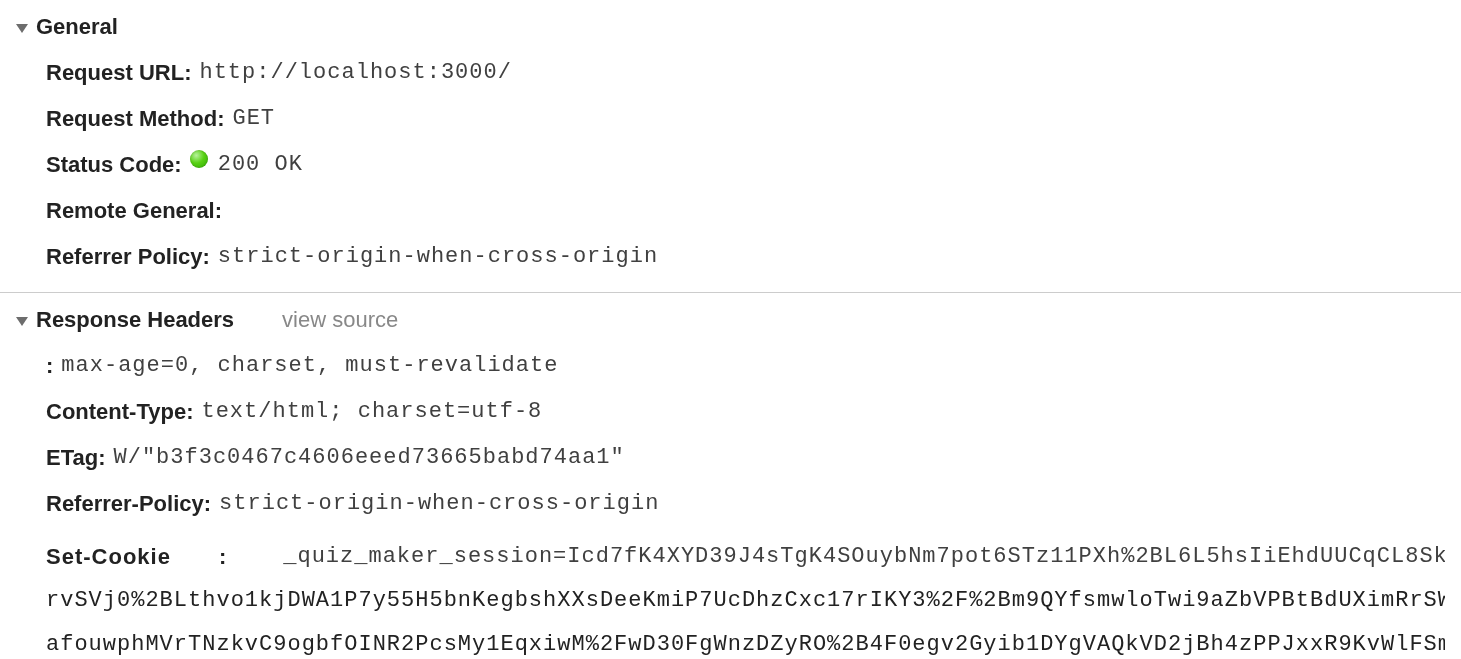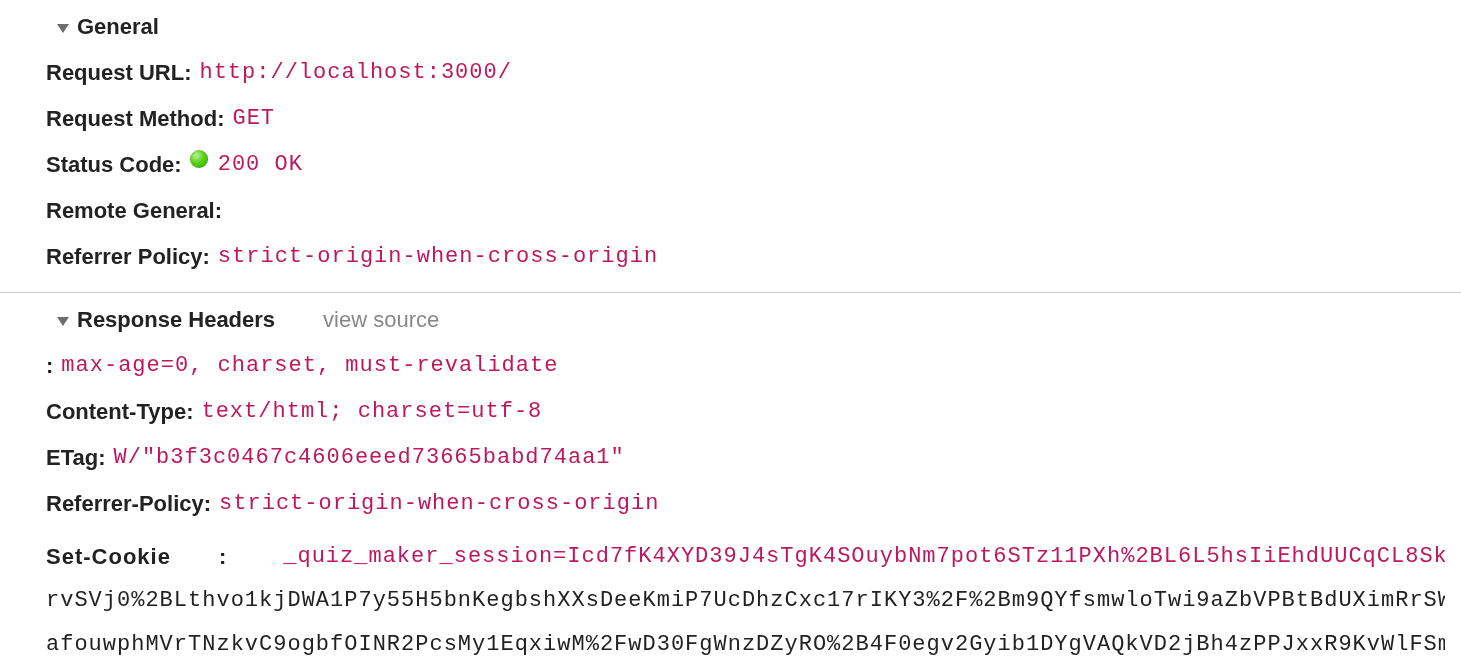--- a/index.html
+++ b/index.html
@@ -24,21 +24,20 @@
     border-top: 1px solid #ccc;
     padding: 8px 0 12px 0;
   }
   .section:first-child {
     border-top: 0;
   }
   .section-header {
     display: flex;
     align-items: center;
     padding: 6px 16px;
-    margin-left: 41px;
   }
   .tri {
     display: inline-block;
     width: 0;
     height: 0;
     border-left: 6px solid transparent;
     border-right: 6px solid transparent;
     border-top: 9px solid #6d6d6d;
     margin-right: 8px;
     margin-top: 2px;
@@ -62,21 +61,21 @@
     align-items: flex-start;
     padding: 8px 0;
     line-height: 30px;
   }
   .label {
     font-weight: 700;
     white-space: nowrap;
     color: #222;
   }
   .colon { font-weight: 700; margin-right: 8px; }
-  .value { color: #be185d; }
+  .value { color: #404040; }
   .status-dot {
     display: inline-block;
     width: 18px;
     height: 18px;
     border-radius: 50%;
     background: radial-gradient(circle at 35% 30%, #b7f29c 0%, #58d113 45%, #2fa805 100%);
     margin-right: 10px;
     vertical-align: -2px;
     box-shadow: inset 0 0 2px rgba(0,0,0,0.25);
   }

